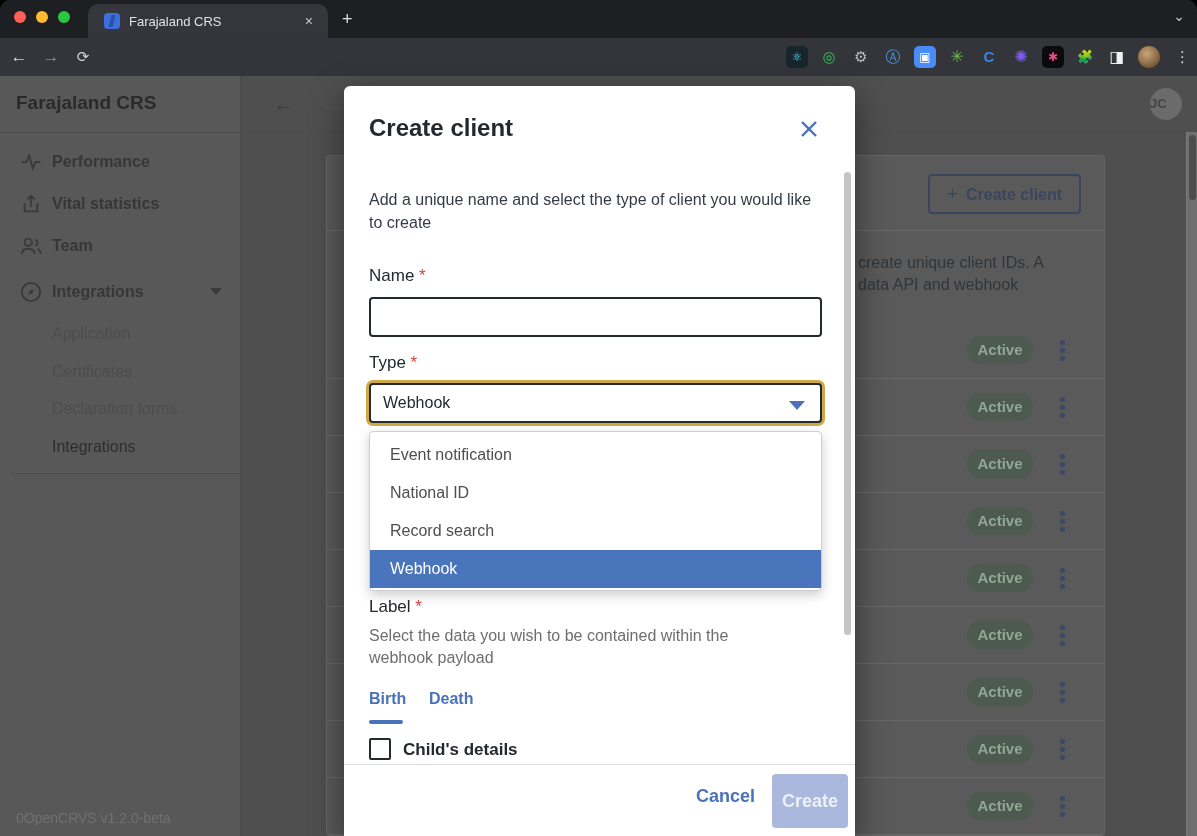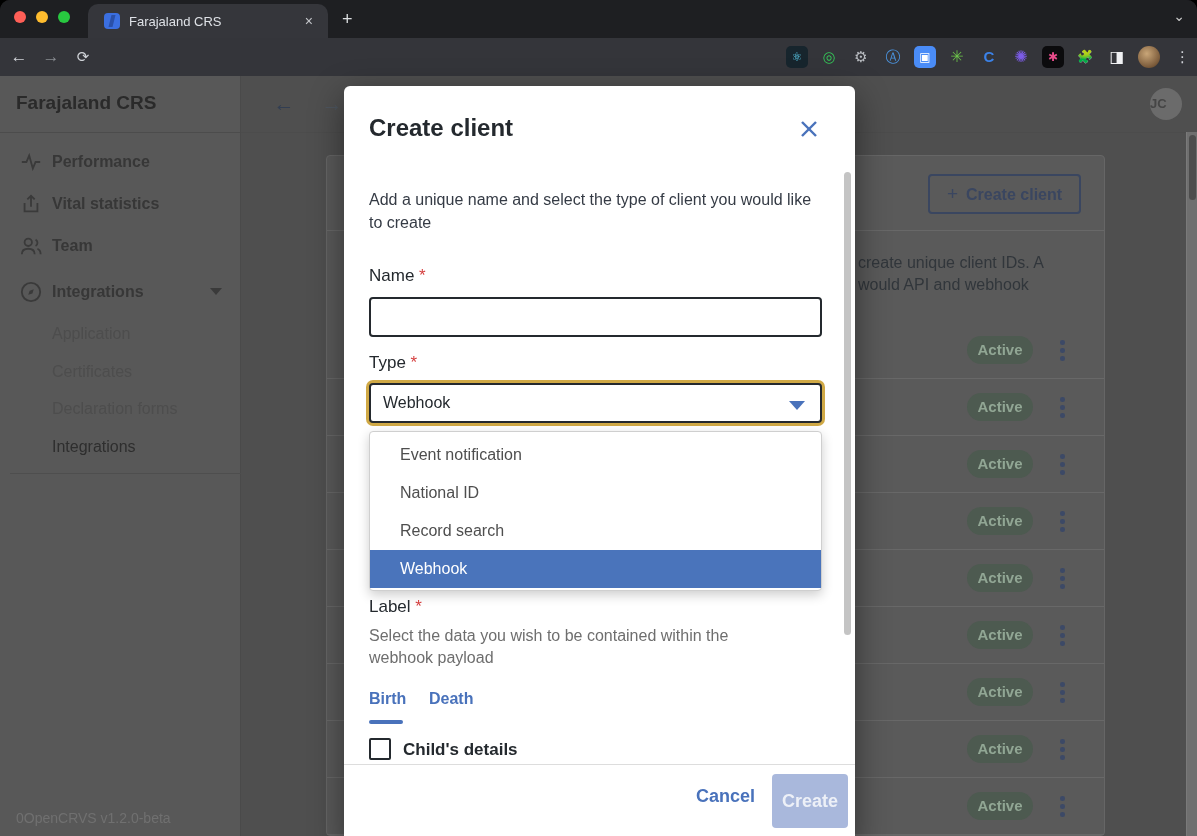--- a/index.html
+++ b/index.html
@@ -73,21 +73,21 @@
   .m-scroll { position:absolute; right:4px; top:86px; width:7px; height:463px; border-radius:4px; background:#C4C4C4; }
   .m-intro { position:absolute; left:25px; top:103px; width:448px; font-size:16px; line-height:22.5px; color:#353B45; }
   .f-label { position:absolute; left:25px; font-size:17px; color:#24292E; }
   .req { color:#D53F3F; }
   .lab-name { top:180px; } .lab-type { top:267px; } .lab-label { top:511px; }
   .inp { position:absolute; left:25px; width:453px; height:40px; border:2px solid #24292E; border-radius:4px; background:#FFF; }
   .inp-name { top:211px; }
   .sel { top:297px; box-shadow:0 0 0 3px #D0A946; font-size:16px; color:#24292E; line-height:36px; padding-left:12px; }
   .caret { position:absolute; right:15px; top:16px; width:0; height:0; border-left:8px solid transparent; border-right:8px solid transparent; border-top:9px solid #4972BB; }
   .dropdown { position:absolute; left:25px; top:345px; width:453px; height:160px; background:#FFF; border:1px solid #CFCFCF; border-radius:4px; box-shadow:0 4px 12px rgba(0,0,0,0.2); padding-top:4px; }
-  .opt { height:38px; line-height:38px; padding-left:30px; font-size:16px; color:#4E4E4E; }
+  .opt { height:38px; line-height:38px; padding-left:20px; font-size:16px; color:#4E4E4E; }
   .opt-sel { background:#4A74BB; color:#FFF; }
   .m-help { position:absolute; left:25px; top:539px; width:400px; font-size:16px; line-height:22px; color:#6E6E6E; }
   .tab-b { position:absolute; left:25px; top:604px; font-size:16px; font-weight:700; color:#4972BB; }
   .tab-d { position:absolute; left:85px; top:604px; font-size:16px; font-weight:700; color:#4972BB; }
   .tab-underline { position:absolute; left:25px; top:634px; width:34px; height:4px; border-radius:2px; background:#4972BB; }
   .chk { position:absolute; left:25px; top:652px; width:22px; height:22px; border:2px solid #24292E; border-radius:2px; background:#FFF; }
   .chk-label { position:absolute; left:59px; top:654px; font-size:17px; color:#24292E;font-weight:bold; }
   .m-footer-div { position:absolute; left:0; top:678px; width:100%; height:1px; background:#DDD; }
   .btn-cancel { position:absolute; left:352px; top:700px; font-size:18px; font-weight:700; color:#4972BB; }
   .btn-create { position:absolute; left:428px; top:688px; width:76px; height:54px; border-radius:4px; background:#A9B8DC; color:#EDF0F7; font-size:18px; font-weight:700; text-align:center; line-height:54px; }
@@ -178,21 +178,21 @@
     <div class="hdr-divider" style="left:241px; width:956px;"></div>
     <div class="apphdr-back">←</div>
     <div class="apphdr-fwd">→</div>
     <div class="avatar">JC</div>
 
     <div class="card">
       <div class="cc-btn"><span class="cc-plus">+</span><span>Create client</span></div>
       <div class="card-div"></div>
       <div class="card-desc">
         <div>create unique client IDs. A</div>
-        <div>would API and webhook</div>
+        <div>data API and webhook</div>
       </div>
       <div class="rows">
         <div class="row">
             <div class="pill">Active</div>
             <div class="kebab">
               <i></i>
               <i></i>
               <i></i>
             </div>
           </div>

